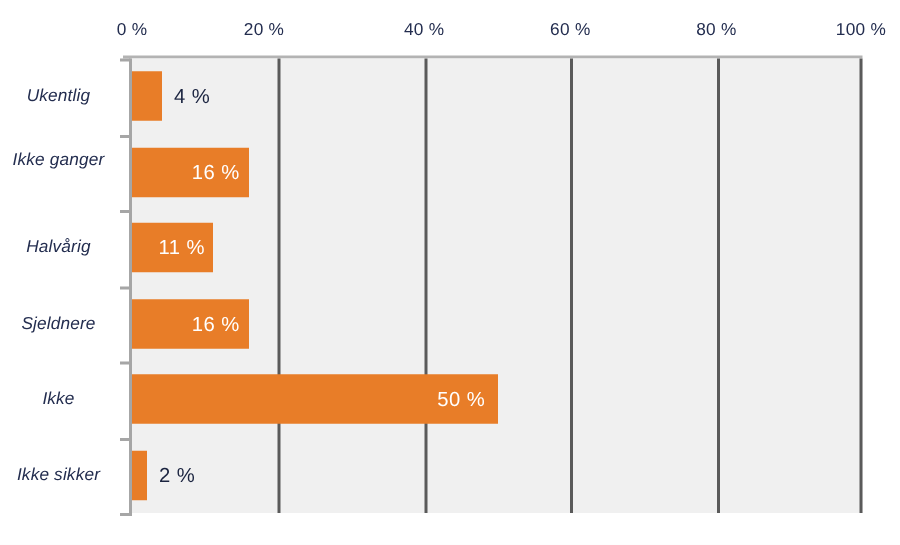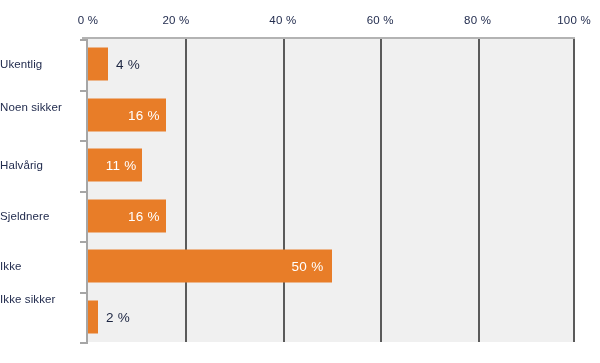--- a/index.html
+++ b/index.html
@@ -104,25 +104,26 @@
   }
   .bar-label.outside {
     color: #1b2440;
   }
 
   
   .cat-label {
     position: absolute;
     left: 0;
     width: 78px;
-    text-align: left;
+    text-align: center;
     font-size: 11.5px;
     color: #232d4f;
     line-height: 14px;
     letter-spacing: 0.1px;
+    font-style: italic;
   }
   .cat-label span { display: block; }
 </style>
 </head>
 <body>
 
 <div id="chart-root">
 
   <div class="xtick" style="left:88px">0 %</div>
   <div class="xtick" style="left:176px">20 %</div>
@@ -179,28 +180,28 @@
   <div class="ytick" style="top:140px"></div>
   <div class="ytick" style="top:190.5px"></div>
   <div class="ytick" style="top:241px"></div>
   <div class="ytick" style="top:291.5px"></div>
   <div class="ytick" style="top:342px"></div>
 
   <div class="cat-label" style="top:57px">
     <span>Ukentlig</span>
   </div>
   <div class="cat-label" style="top:100px">
-    <span>Noen sikker</span>
+    <span>Ikke ganger</span>
   </div>
   <div class="cat-label" style="top:209px">
     <span>Sjeldnere</span>
   </div>
   <div class="cat-label" style="top:158px">
     <span>Halvårig</span>
   </div>
   <div class="cat-label" style="top:259px">
     <span>Ikke</span>
   </div>
-  <div class="cat-label" style="top:292px">
+  <div class="cat-label" style="top:310px">
     <span>Ikke sikker</span>
   </div>
 
 </div>
 
 </body></html>

